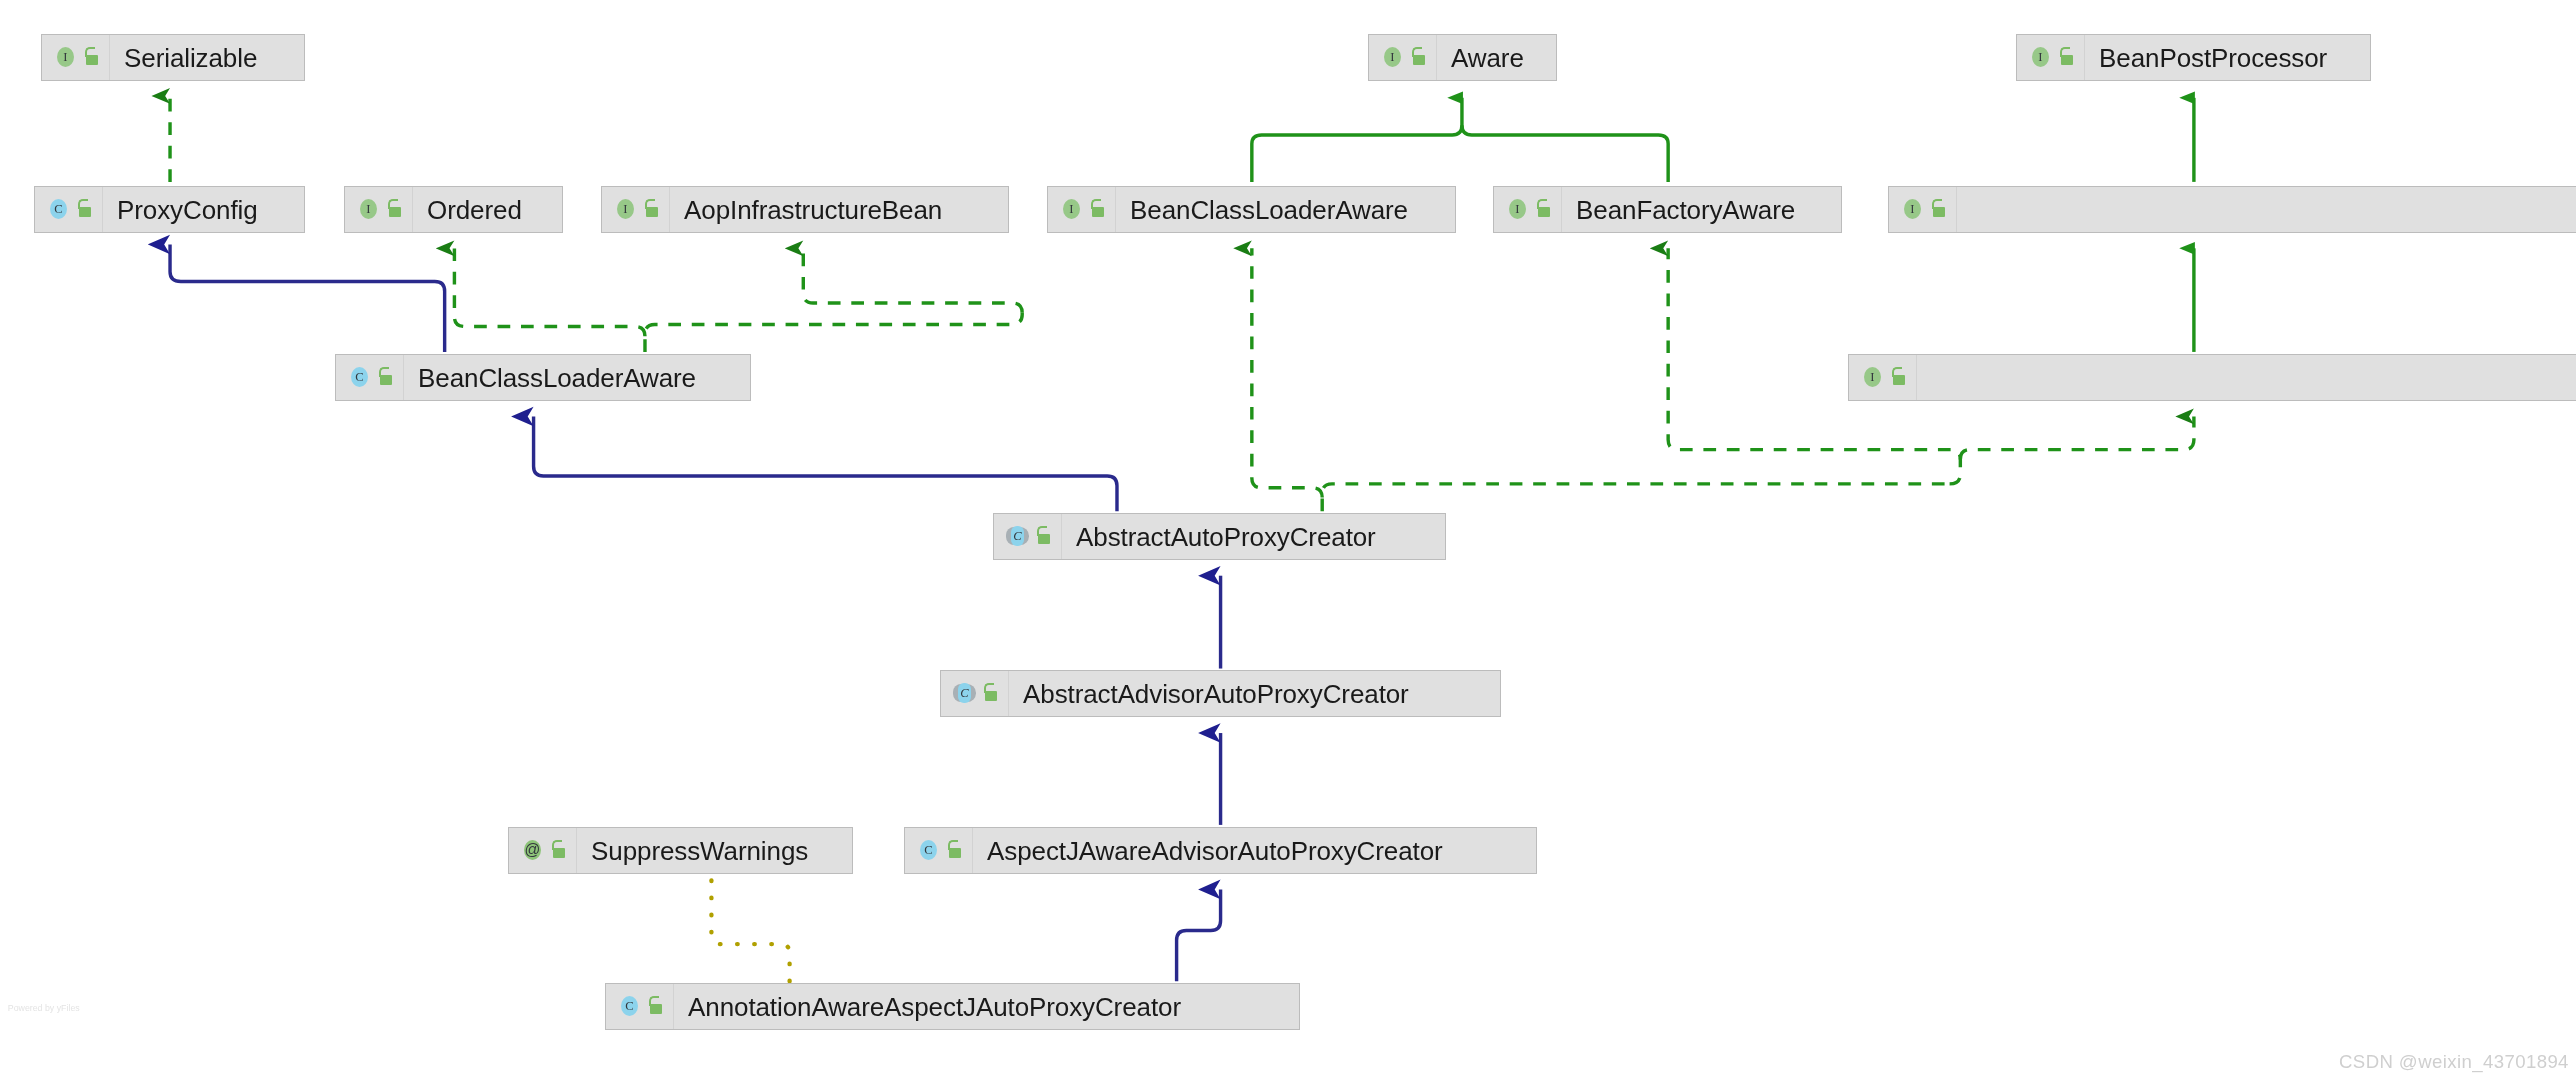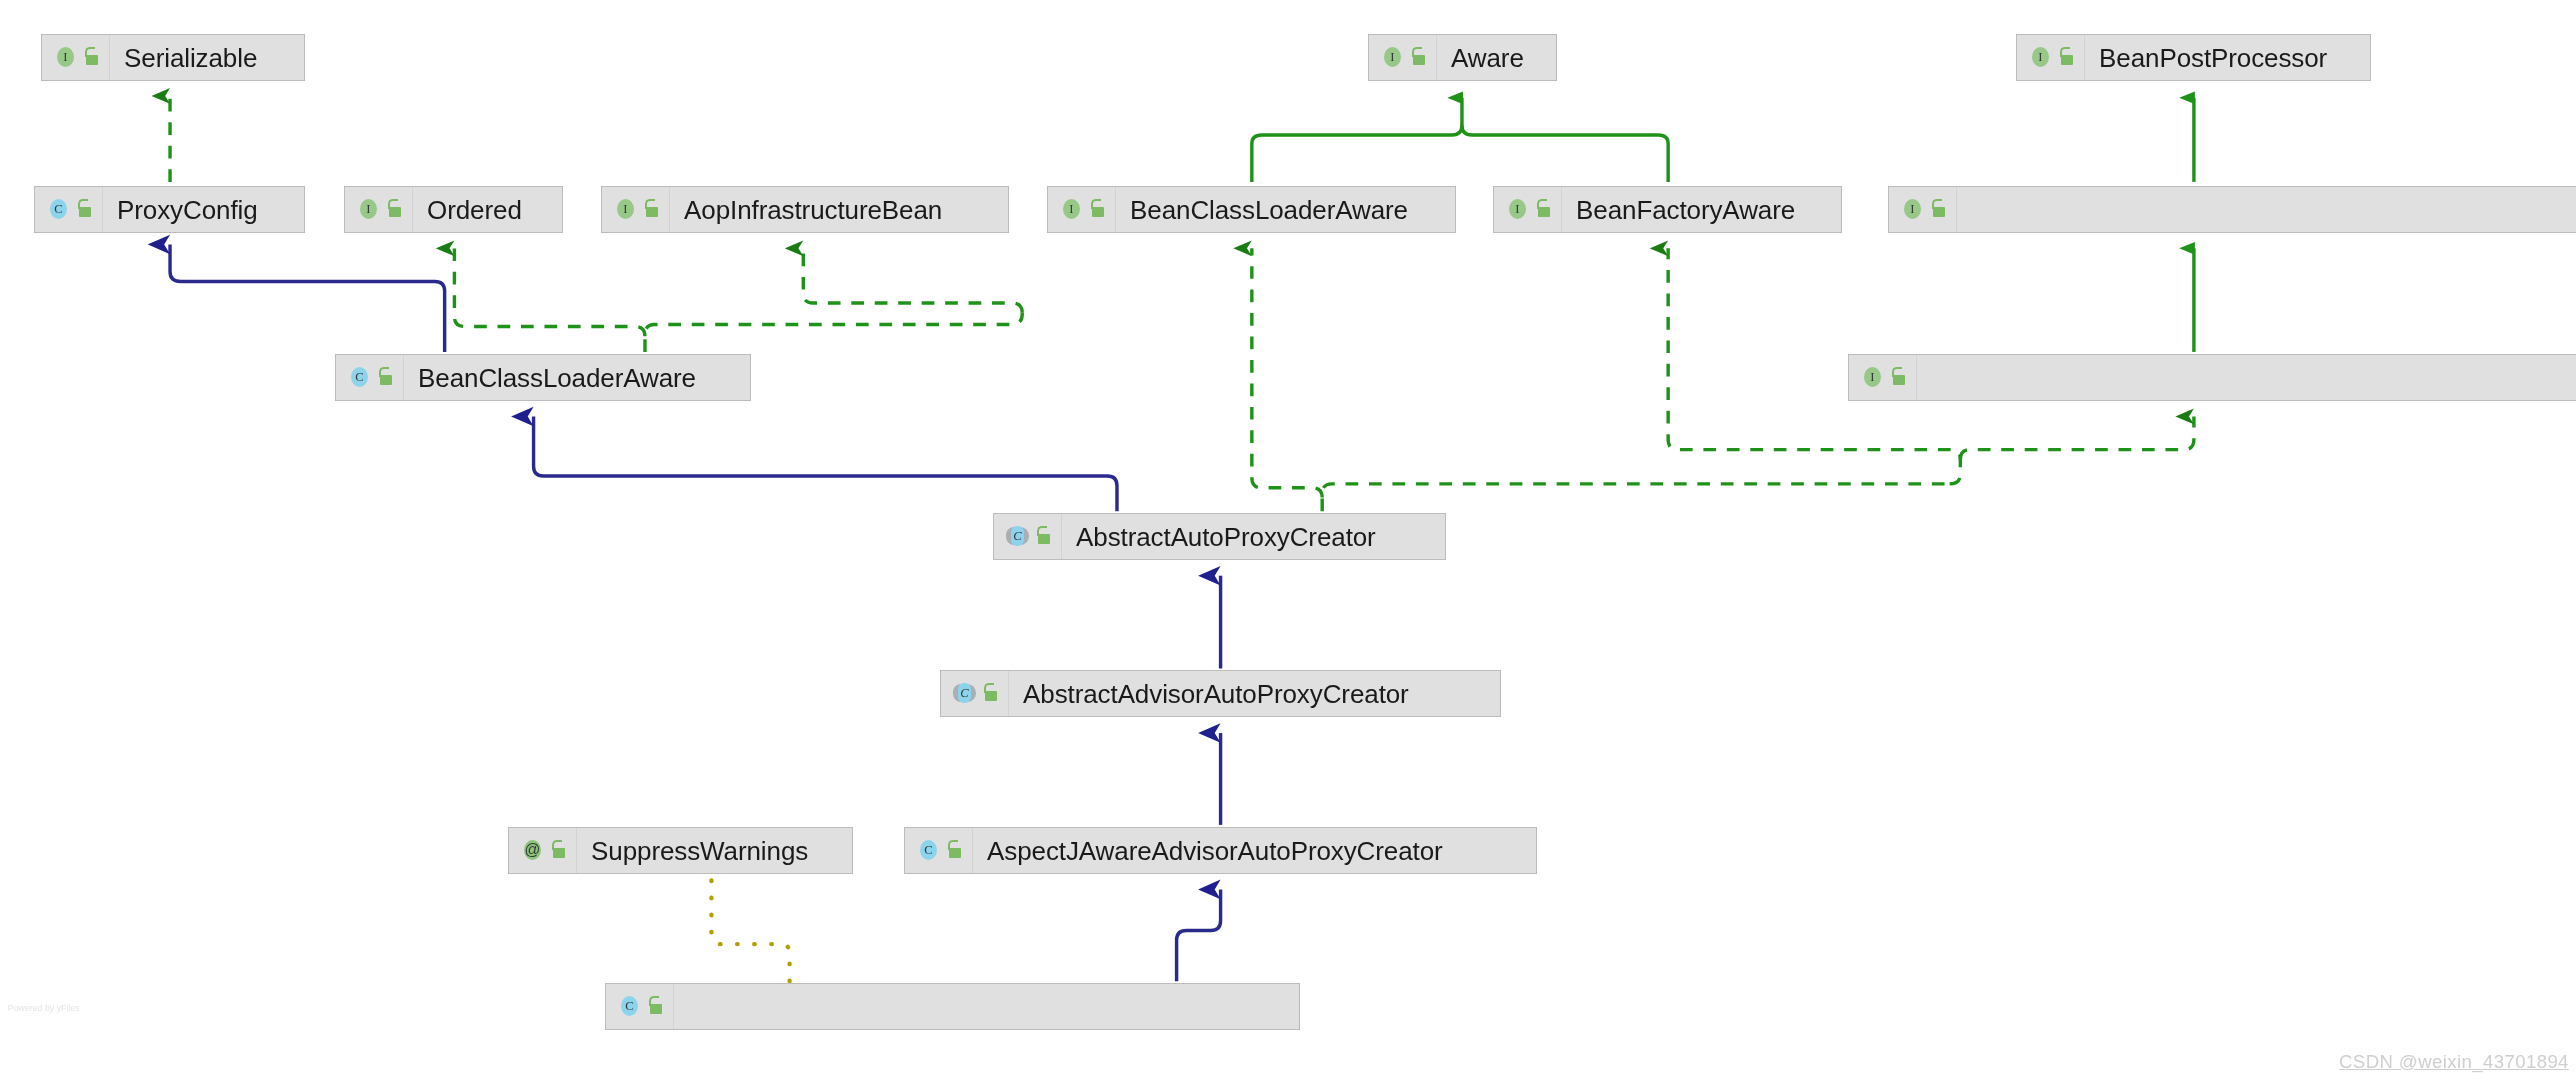--- a/index.html
+++ b/index.html
@@ -415,20 +415,21 @@
   <div class="uml-node" style="left:605px; top:983px; width:695px;">
     <span class="node-icons">
       <span class="kind-icon kind-class">
         <span class="disc">C</span>
       </span>
       <span class="vis-icon">
         <span class="shackle"></span>
           <span class="body"></span>
       </span>
     </span>
-  </div>
-
-  <div class="watermark-csdn" style="left:2339px; top:1051px;text-decoration:underline;">CSDN @weixin_43701894</div>
+    <span class="node-label">AnnotationAwareAspectJAutoProxyCreator</span>
+  </div>
+
+  <div class="watermark-csdn" style="left:2339px; top:1051px;">CSDN @weixin_43701894</div>
 
   <div class="watermark-yfiles" style="left:7.8px; top:1003px;">Powered by yFiles</div>
 
 </div>
 
 
 </body></html>

